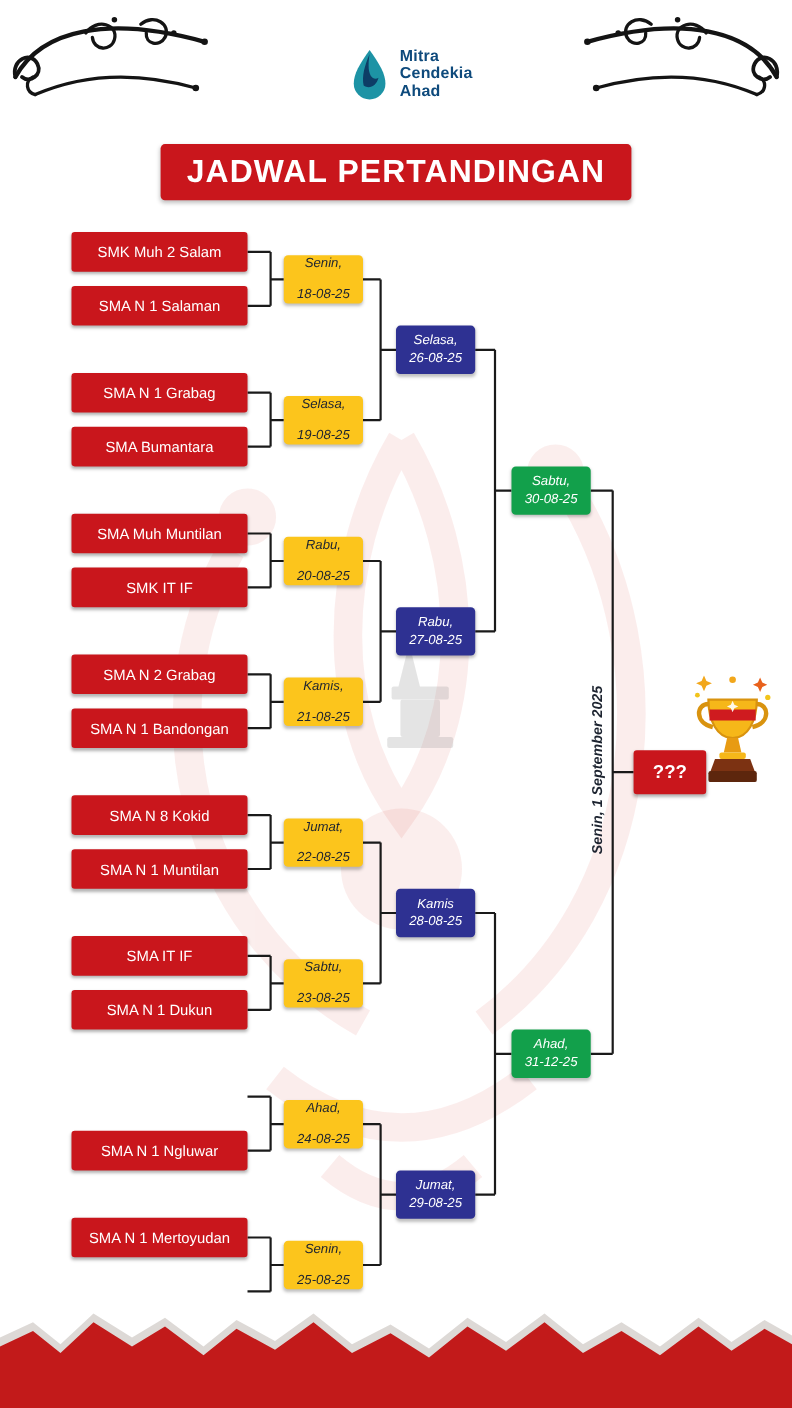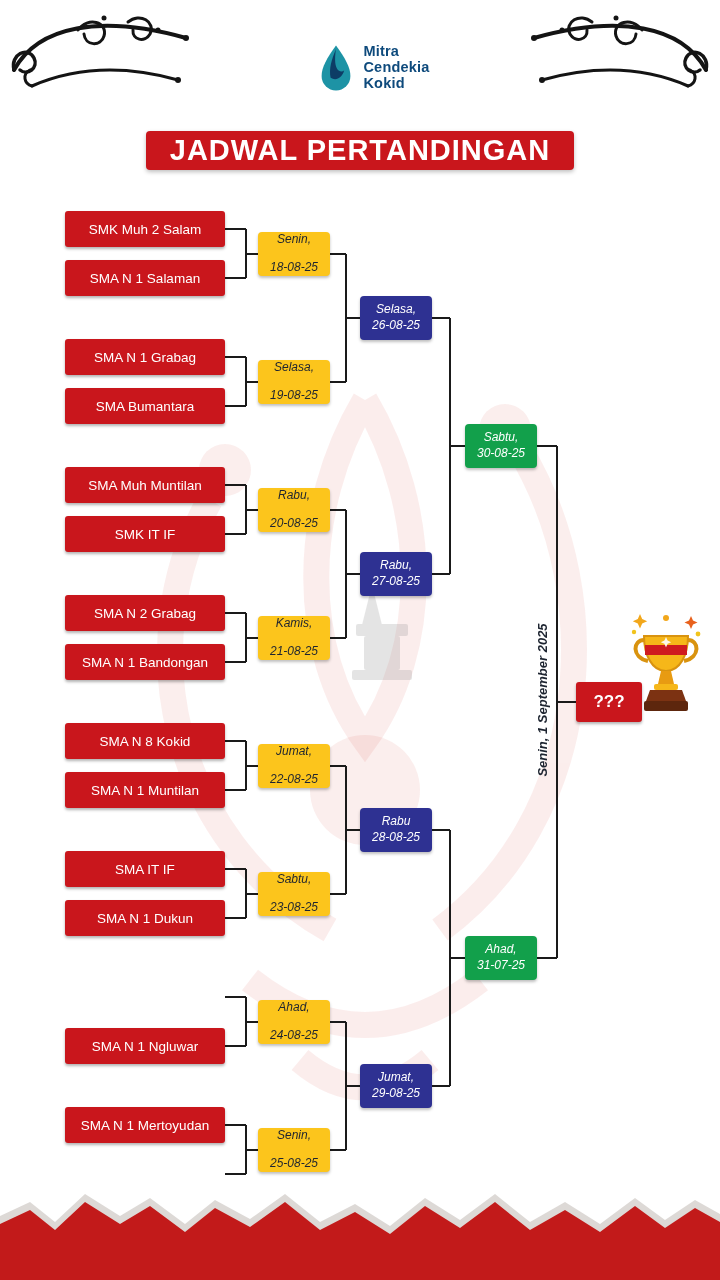--- a/index.html
+++ b/index.html
@@ -19,21 +19,21 @@
   svg{display:block;}
   .abs{position:absolute;}
 
   
   .flourish{position:absolute;top:8px;}
   .flourish.left{left:8px;}
   .flourish.right{right:8px;transform:scaleX(-1);}
   .logo{position:absolute;top:42px;left:0;right:0;display:flex;justify-content:center;align-items:center;gap:9px;padding-left:28px;}
   .logo-text{font-weight:bold;font-size:14.5px;line-height:1.12;color:var(--navy);letter-spacing:.2px;}
   .banner{
-    position:absolute;left:146px;top:131px;width:428px;height:39px;
+    position:absolute;left:146px;top:131px;width:428px;height:51px;
     background:var(--red);color:#fff;font-weight:bold;font-size:29px;letter-spacing:1px;
     display:flex;align-items:center;justify-content:center;border-radius:4px;
     box-shadow:0 2px 4px rgba(0,0,0,.25);
     text-align:right;
   }
 
   
   .team{
     position:absolute;left:65px;width:160px;height:36px;background:var(--red);
     color:#fff;font-size:13.5px;display:flex;align-items:center;justify-content:center;
@@ -118,21 +118,21 @@
   </svg>
 
   <div class="logo">
     <svg width="36" height="50" viewBox="0 0 40 52">
       <path d="M20,2 C30,16 36,26 36,36 a16,16 0 0 1 -32,0 C4,26 10,16 20,2 Z" fill="#1d93a5"></path>
       <path d="M20,6 C15,18 12,28 14,38 C20,42 27,38 29,30 C25,33 19,30 19,18 C19,13 19.5,9 20,6 Z" fill="#0d3d66"></path>
     </svg>
     <div class="logo-text">
       <div>Mitra</div>
       <div>Cendekia</div>
-      <div>Kokid</div>
+      <div>Ahad</div>
     </div>
   </div>
 
   <div class="banner">JADWAL PERTANDINGAN</div>
 
   <svg class="overlay" width="720" height="1280" viewBox="0 0 720 1280">
     <g stroke="#1a1a1a" stroke-width="2" fill="none">
       <path d="M225 229 H246 M225 278 H246 M246 229 V278 M246 254 H258"></path>
       <path d="M225 357 H246 M225 406 H246 M246 357 V406 M246 382 H258"></path>
       <path d="M225 485 H246 M225 534 H246 M246 485 V534 M246 510 H258"></path>
@@ -201,35 +201,35 @@
 
   <div class="match r2" style="top:296px">
     <span>Selasa,</span>
     <span>26-08-25</span>
   </div>
   <div class="match r2" style="top:552px">
     <span>Rabu,</span>
     <span>27-08-25</span>
   </div>
   <div class="match r2" style="top:808px">
-    <span>Rabu</span>
+    <span>Kamis</span>
     <span>28-08-25</span>
   </div>
   <div class="match r2" style="top:1064px">
     <span>Jumat,</span>
     <span>29-08-25</span>
   </div>
 
   <div class="match sf" style="top:424px">
     <span>Sabtu,</span>
     <span>30-08-25</span>
   </div>
   <div class="match sf" style="top:936px">
     <span>Ahad,</span>
-    <span>31-07-25</span>
+    <span>31-12-25</span>
   </div>
 
   <div class="final-label">Senin, 1 September 2025</div>
   <div class="champ">???</div>
 
   <svg class="abs" style="left:628px;top:612px" width="76" height="112" viewBox="0 0 76 112">
     <path d="M12 2 l2.2 5 5 2.2 -5 2.2 -2.2 5 -2.2 -5 -5 -2.2 5 -2.2Z" fill="#f2a71b"></path>
     <circle cx="38" cy="6" r="3" fill="#f2a71b"></circle>
     <path d="M63 4 l2 4.5 4.5 2 -4.5 2 -2 4.5 -2 -4.5 -4.5 -2 4.5 -2Z" fill="#e8611c"></path>
     <circle cx="70" cy="22" r="2.4" fill="#f2c41b"></circle>

